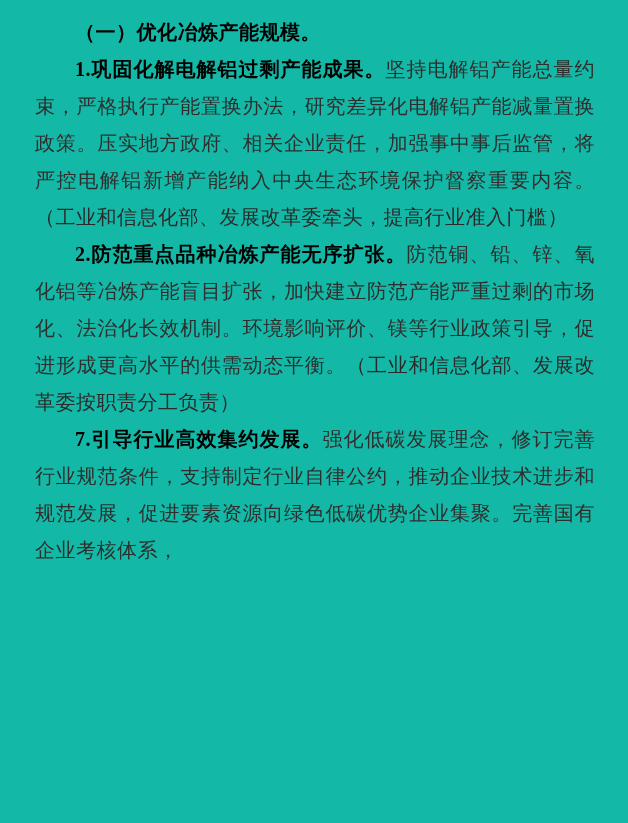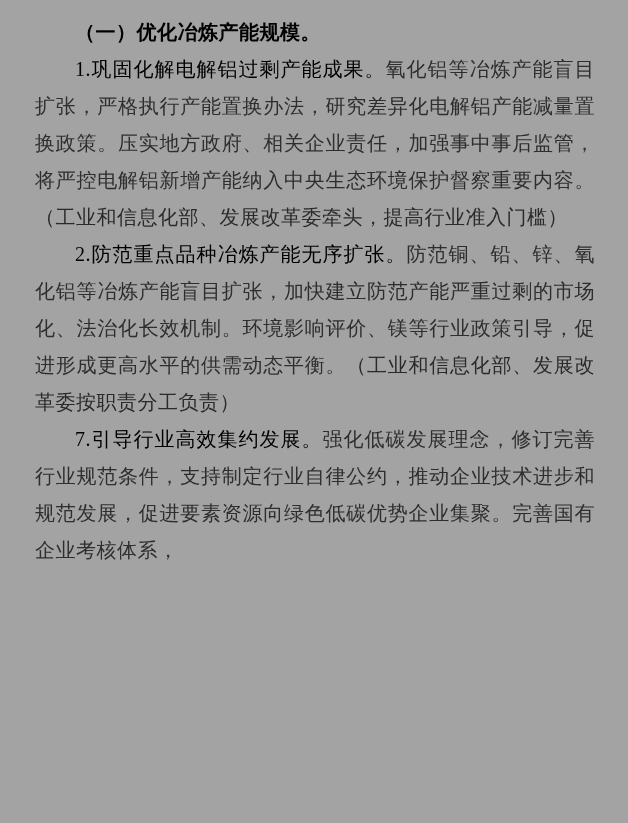--- a/index.html
+++ b/index.html
@@ -5,21 +5,21 @@
   html, body {
     margin: 0;
     padding: 0;
     background: #ffffff;
   }
   .page {
     position: relative;
     width: 628px;
     height: 823px;
     box-sizing: border-box;
-    background: #a3a3a3;
+    background: #14b8a6;
     padding: 14px 33px 0 35px;
     overflow: hidden;
     font-family: "Liberation Serif", "DejaVu Serif", serif;
     font-size: 20px;
     line-height: 37px;
     color: #2e2e2e;
     text-align: justify;
     letter-spacing: 0.5px;
   }
   .heading {
@@ -29,38 +29,38 @@
     font-weight: 700;
     color: #000000;
     text-indent: 2em;
     text-align: left;
   }
   .para {
     margin: 0;
     text-indent: 2em;
   }
   .lead {
-    font-weight: 400;
+    font-weight: 700;
     color: #000000;
   }
   .body-text {
     color: #2e2e2e;
   }
   .attribution {
     color: #2a2a2a;
   }
 </style>
 </head>
 <body>
 
 <div class="page">
 
   <h3 class="heading">（一）优化冶炼产能规模。</h3>
 
-  <p class="para"><span class="lead">1.巩固化解电解铝过剩产能成果。</span><span class="body-text">氧化铝等冶炼产能盲目扩张，严格执行产能置换办法，研究差异化电解铝产能减量置换政策。压实地方政府、相关企业责任，加强事中事后监管，将严控电解铝新增产能纳入中央生态环境保护督察重要内容。</span><span class="attribution">（工业和信息化部、发展改革委牵头，提高行业准入门槛）</span></p>
+  <p class="para"><span class="lead">1.巩固化解电解铝过剩产能成果。</span><span class="body-text">坚持电解铝产能总量约束，严格执行产能置换办法，研究差异化电解铝产能减量置换政策。压实地方政府、相关企业责任，加强事中事后监管，将严控电解铝新增产能纳入中央生态环境保护督察重要内容。</span><span class="attribution">（工业和信息化部、发展改革委牵头，提高行业准入门槛）</span></p>
 
   <p class="para"><span class="lead">2.防范重点品种冶炼产能无序扩张。</span><span class="body-text">防范铜、铅、锌、氧化铝等冶炼产能盲目扩张，加快建立防范产能严重过剩的市场化、法治化长效机制。环境影响评价、镁等行业政策引导，促进形成更高水平的供需动态平衡。</span><span class="attribution">（工业和信息化部、发展改革委按职责分工负责）</span></p>
 
 
 
   <p class="para"><span class="lead">7.引导行业高效集约发展。</span><span class="body-text">强化低碳发展理念，修订完善行业规范条件，支持制定行业自律公约，推动企业技术进步和规范发展，促进要素资源向绿色低碳优势企业集聚。完善国有企业考核体系，</span><span class="attribution"></span></p>
 
 </div>
 
 </body></html>

